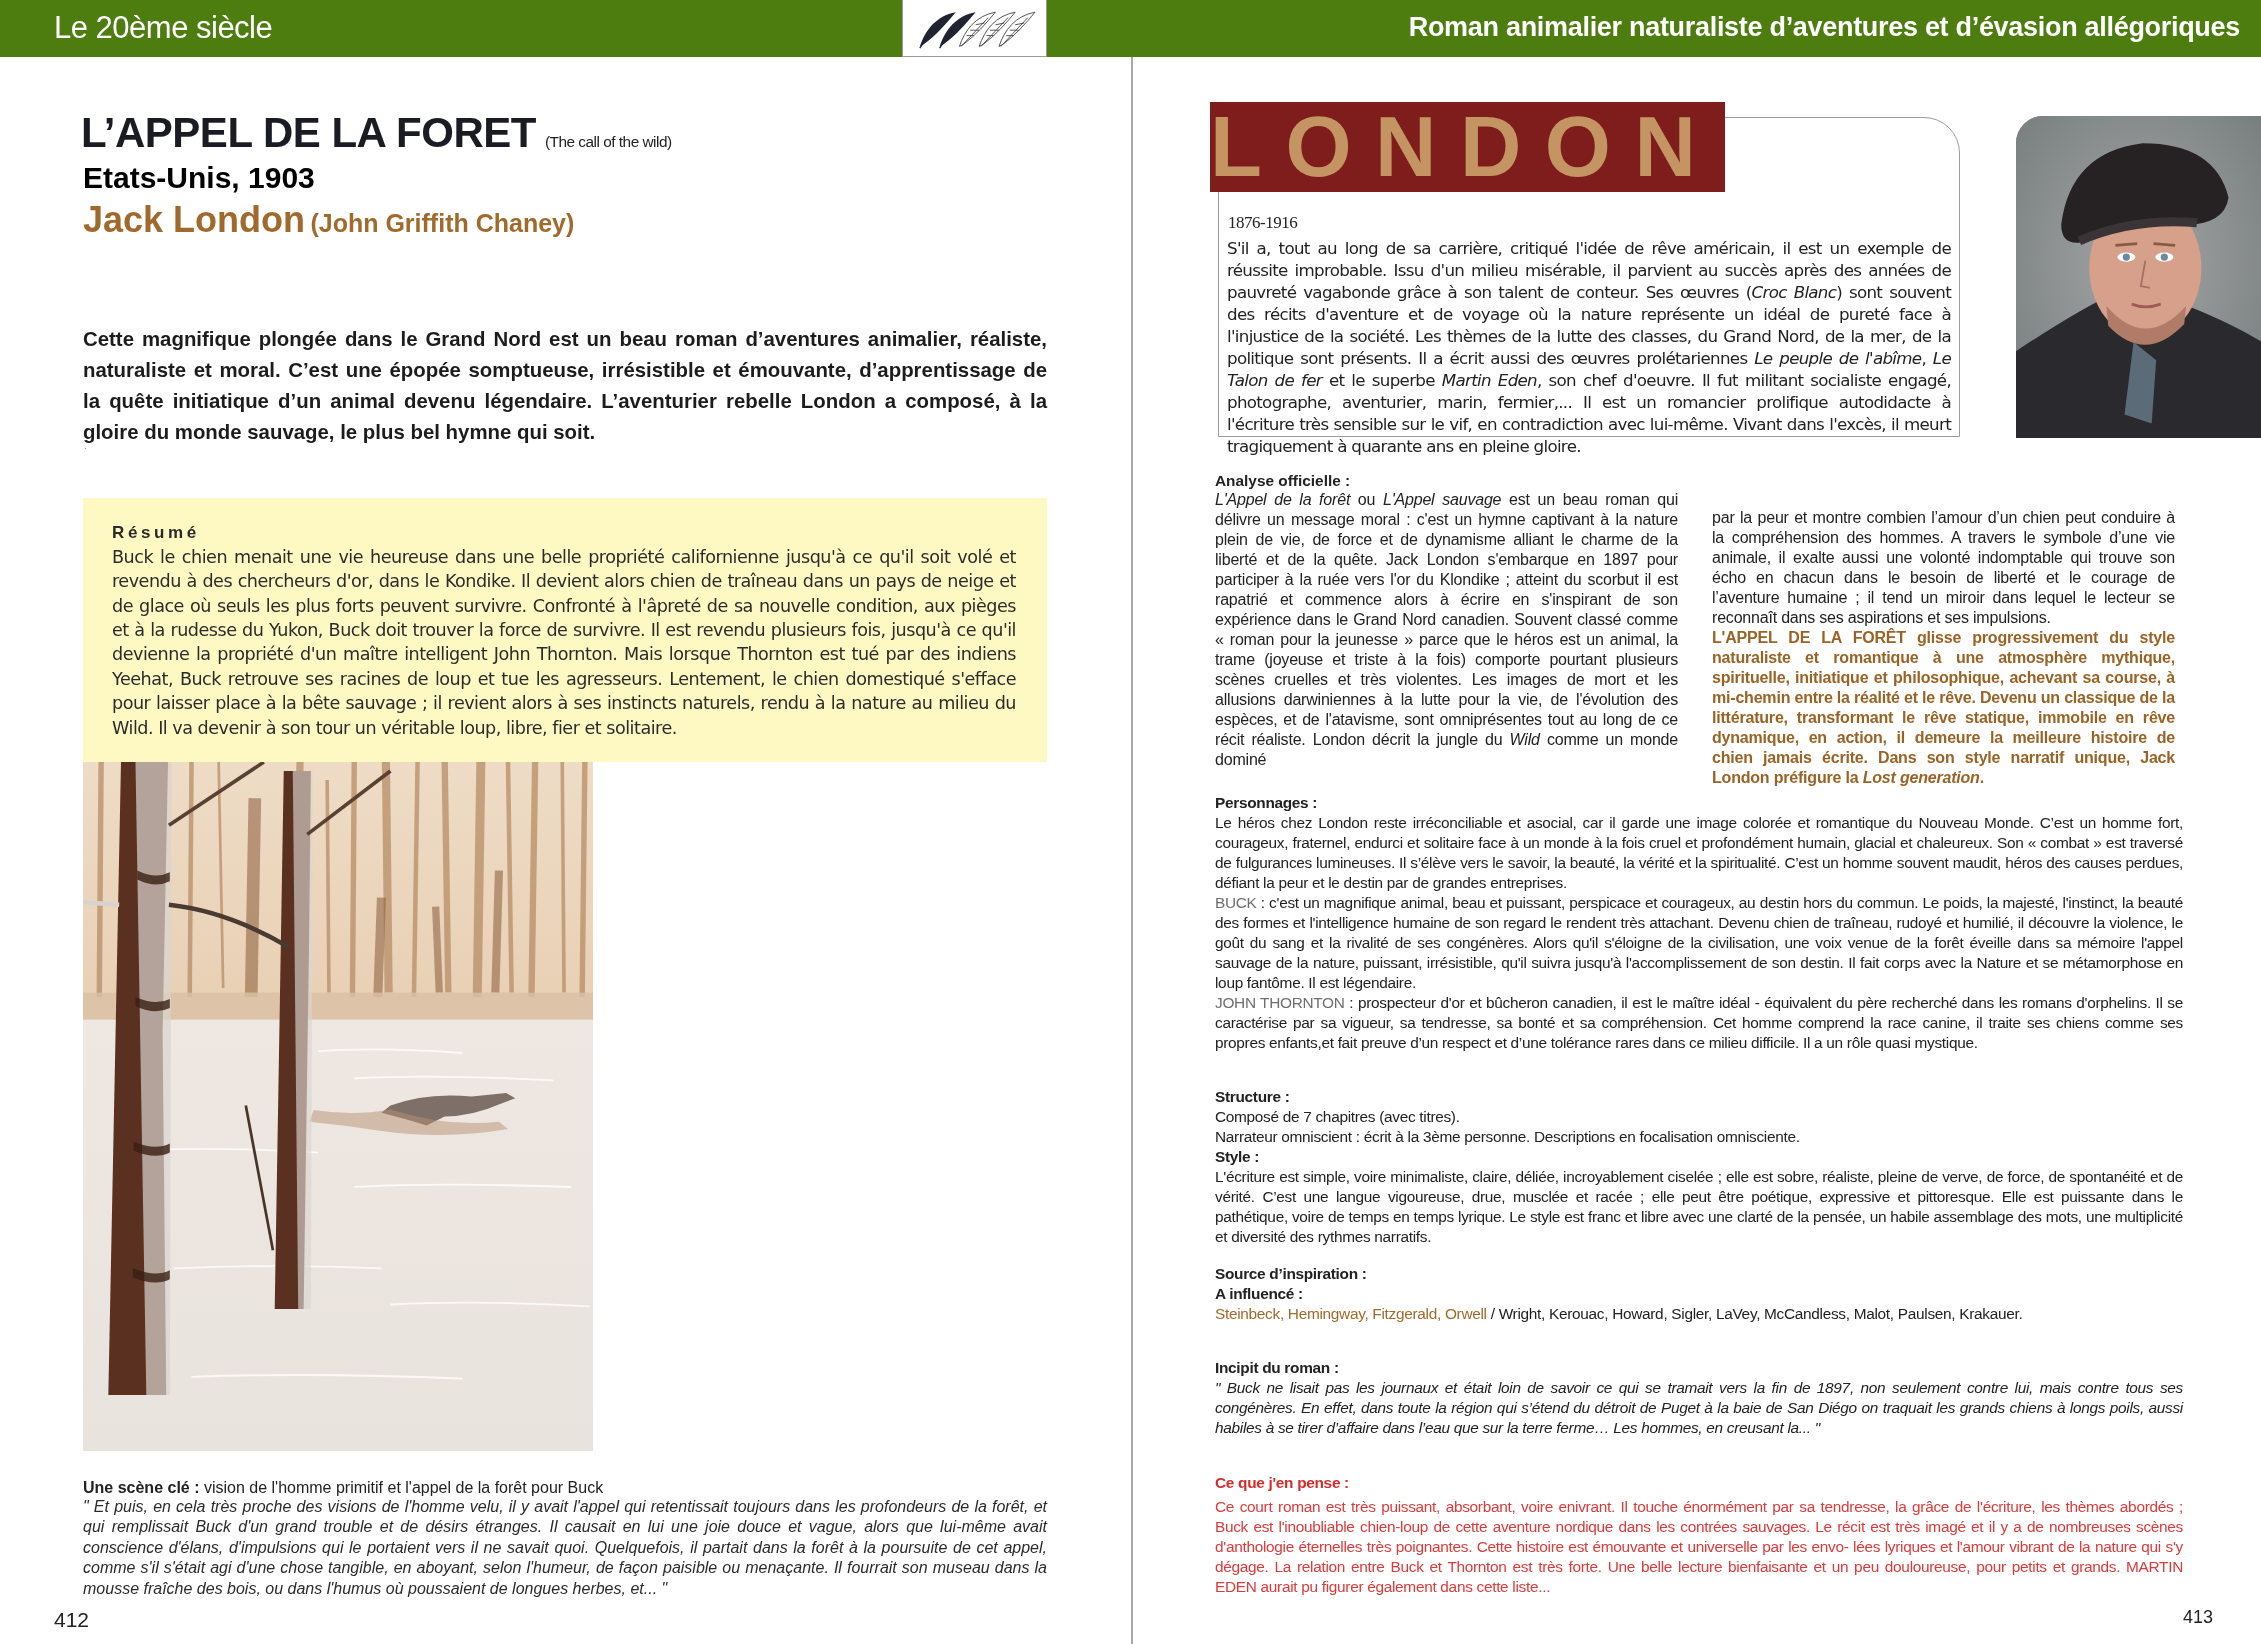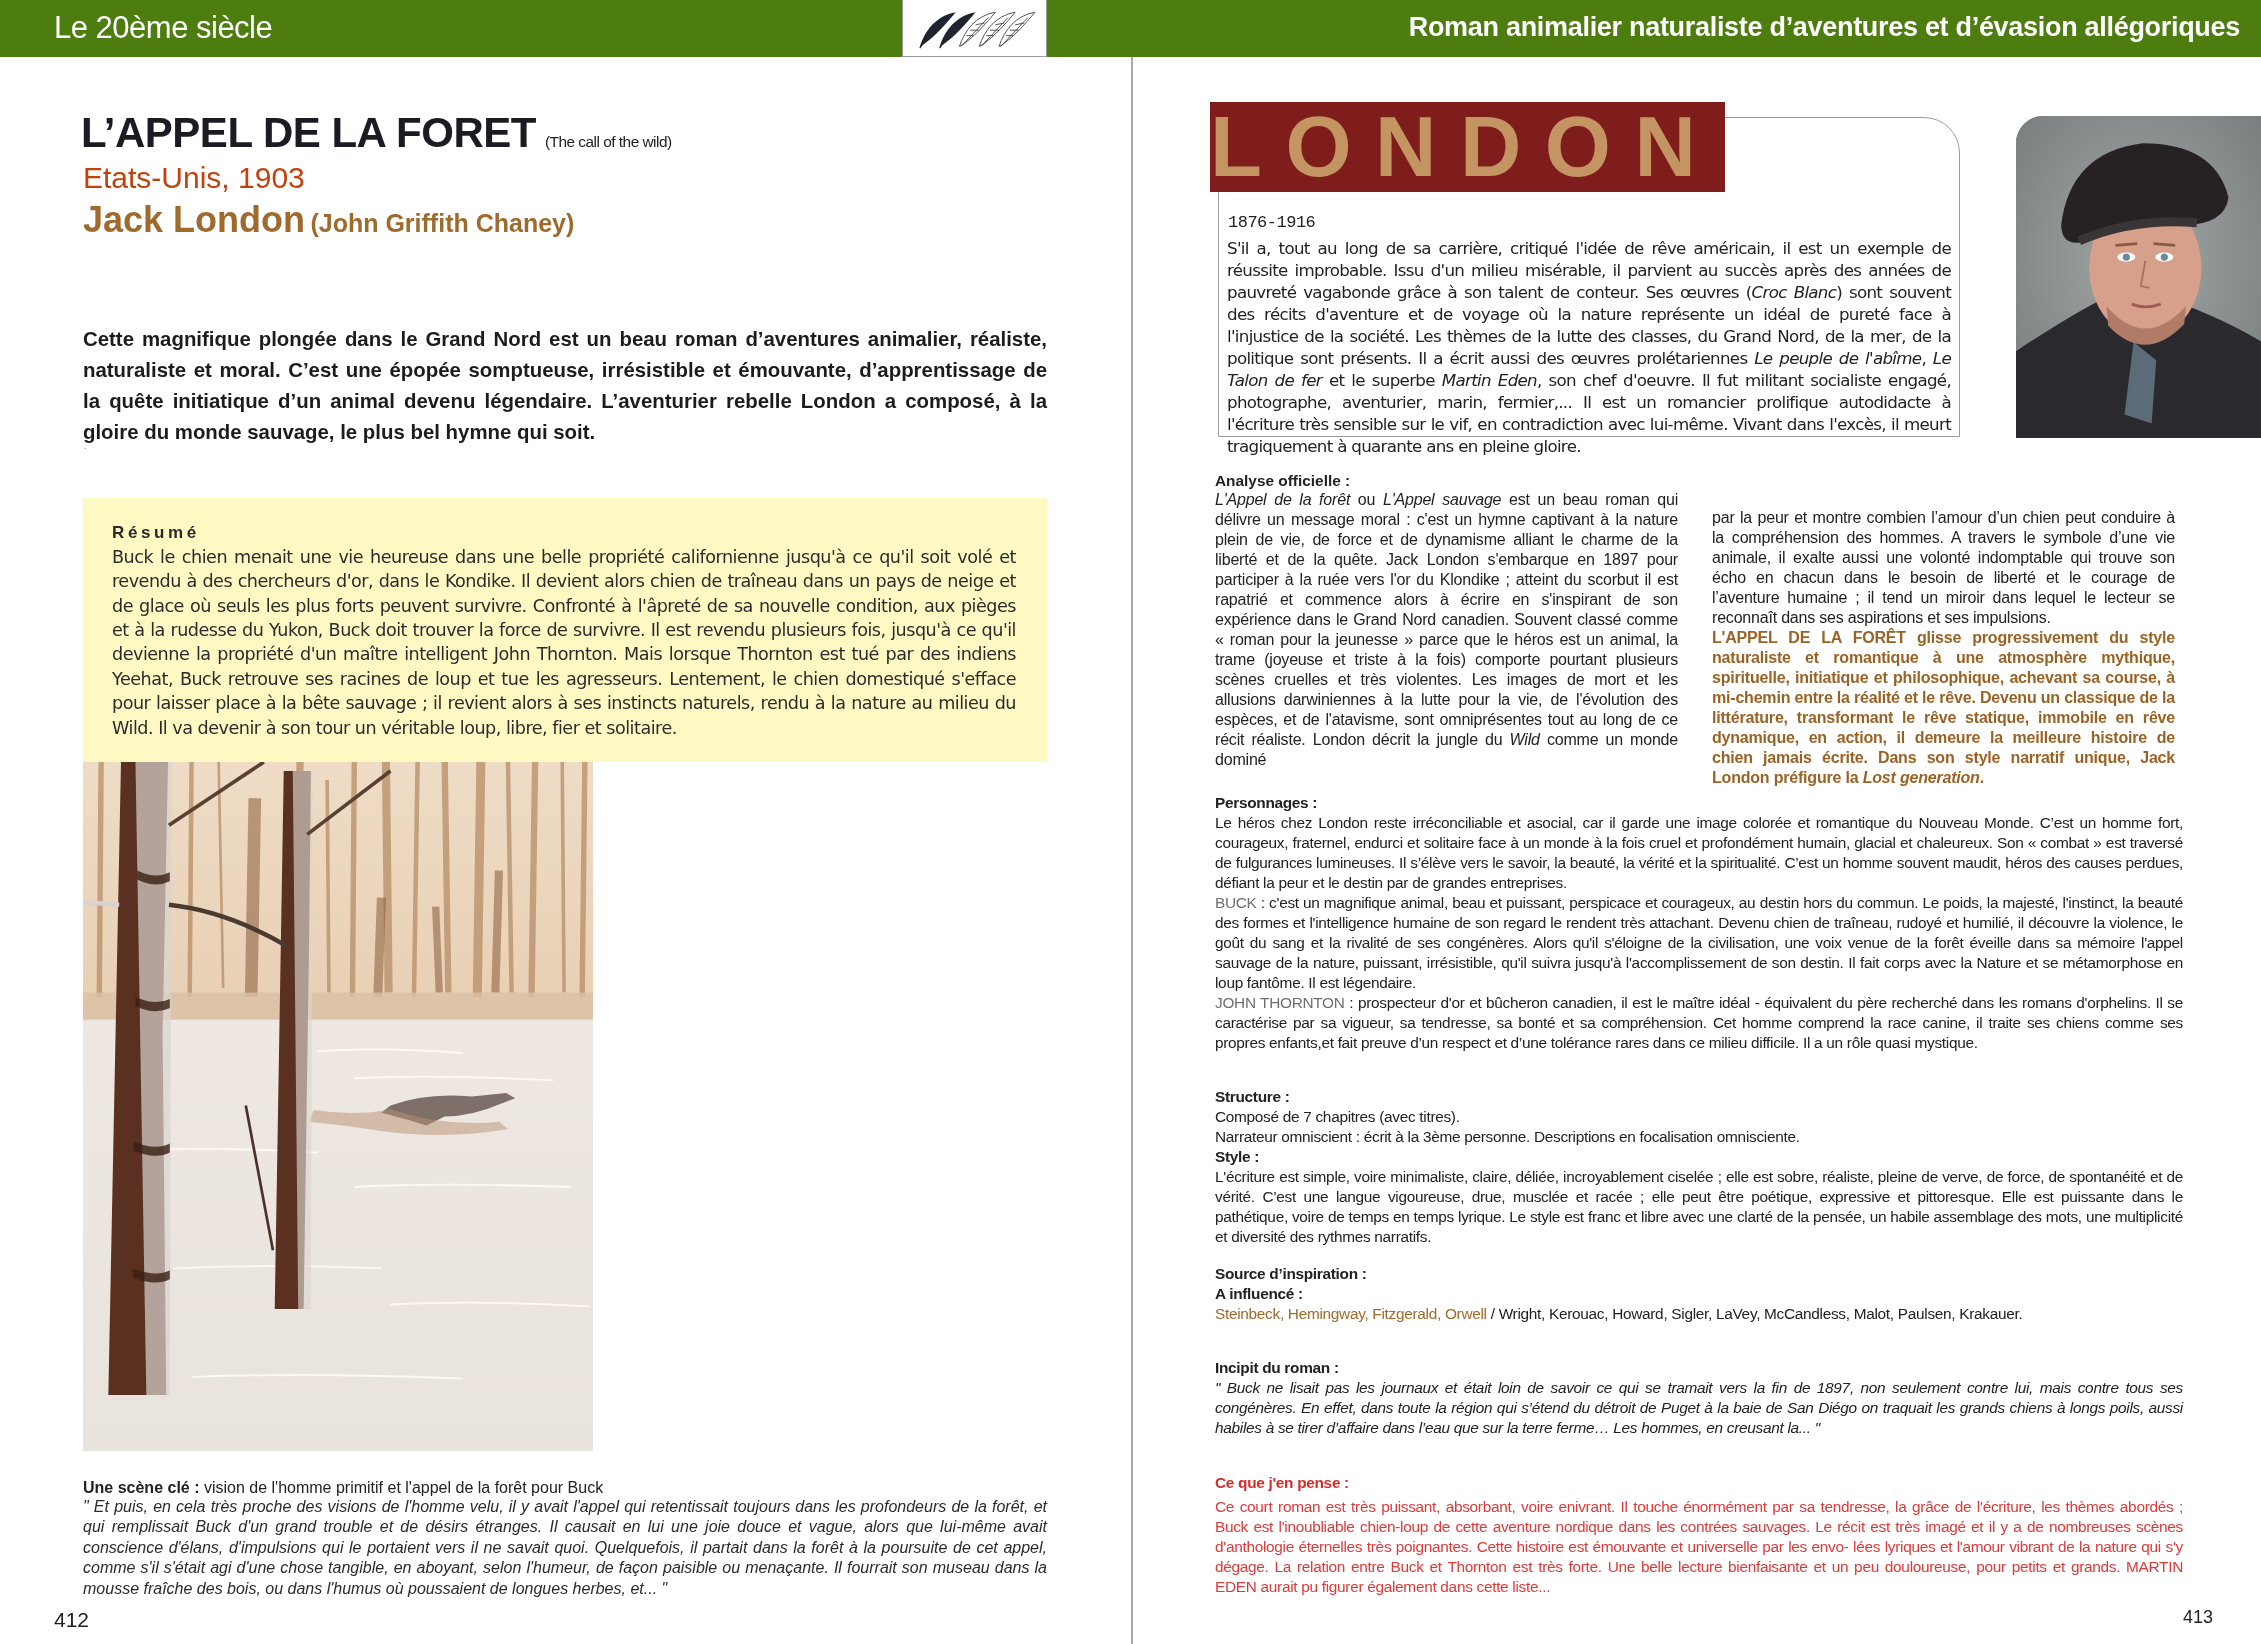--- a/index.html
+++ b/index.html
@@ -11,21 +11,21 @@
   .band-left-title { position: absolute; left: 54px; top: 10px; font-size: 31px; color: #ffffff; font-family: "Liberation Sans", sans-serif; letter-spacing: -0.5px; }
   .band-right-title { position: absolute; right: 22px; top: 11.8px; font-size: 27px; font-weight: bold; color: #ffffff; letter-spacing: -0.3px; }
   .feather-box { position: absolute; left: 902px; top: 0; width: 145px; height: 57px; background: #ffffff; border: 0.9px solid #9a9a9a; border-top: none; }
   .feather-box svg { position: absolute; left: 12.7px; top: 5.4px; }
 
   .spine { position: absolute; left: 1131px; top: 57px; width: 1.8px; height: 1588px; background: #a9a9a9; }
 
   
   .book-title { position: absolute; left: 81px; top: 109px; font-size: 42px; font-weight: bold; color: #1b1b24; letter-spacing: -0.5px; }
   .book-title-en { font-size: 15.4px; font-weight: normal; color: #222; margin-left: 9px; }
-  .origin { position: absolute; left: 83px; top: 161px; font-size: 30px; color: #c2410c; }
+  .origin { position: absolute; left: 83px; top: 161px; font-size: 30px; color: #000000; font-weight: bold; }
   .author { position: absolute; left: 83px; top: 199px; font-size: 36px; font-weight: bold; color: #a06a2c; }
   .author-real { font-size: 25px; margin-left: 5.4px; }
 
   .intro { position: absolute; left: 83px; top: 324px; width: 964px; font-size: 20.4px; font-weight: bold; line-height: 31px; text-align: justify; color: #1c1c1c; }
   .intro-dot { position: absolute; left: 84px; top: 441px; font-size: 9px; color: #777; }
 
   .resume { position: absolute; left: 83px; top: 498px; width: 964px; height: 264px; background: #fef9c3; padding: 25px 31px 0 29px; }
   .resume-title { font-size: 17px; font-weight: bold; letter-spacing: 3.6px; color: #2a2a2a; margin-bottom: 1.8px; }
   .resume-text { font-size: 17.6px; line-height: 24.4px; text-align: justify; color: #2b2b2b; font-family: "DejaVu Sans", sans-serif; letter-spacing: -0.5px; }
 
@@ -35,21 +35,21 @@
   .scene-head { font-size: 16px; color: #222; }
   .scene-head b { font-weight: bold; }
   .scene-quote { font-size: 16px; line-height: 20.4px; font-style: italic; text-align: justify; color: #2b2b2b; }
 
   .page-num-left { position: absolute; left: 54px; top: 1608px; font-size: 21px; color: #222; }
   .page-num-right { position: absolute; left: 2183px; top: 1607px; font-size: 18px; color: #222; }
 
   
   .bio-box { position: absolute; left: 1218px; top: 117px; width: 742px; height: 320px; border: 1.8px solid #9c9c9c; border-top-right-radius: 36px; }
   .bio-name { position: absolute; left: 1210px; top: 102px; font-size: 85px; font-weight: bold; color: #c49463; letter-spacing: 23.5px; background: #7f1d1d; padding-right: 5.4px; line-height: 90px; }
-  .bio-years { position: absolute; left: 1228px; top: 213px; font-size: 17px; color: #222; font-family: Liberation Mono, monospace; letter-spacing: -0.5px; text-align: center; }
+  .bio-years { position: absolute; left: 1228px; top: 213px; font-size: 17px; color: #222; font-family: Liberation Serif, serif; letter-spacing: -0.5px; text-align: center; }
   .bio-text { position: absolute; left: 1227px; top: 237px; width: 724px; font-size: 16.7px; line-height: 22px; text-align: justify; color: #222; font-family: "DejaVu Sans", sans-serif; letter-spacing: -0.7px; }
   .bio-text i { font-style: italic; }
 
   .portrait { position: absolute; left: 2016px; top: 116px; width: 246px; height: 322px; border-top-left-radius: 27px; overflow: hidden; background: #8a8f90; }
 
   .sec-head { font-size: 15.4px; font-weight: bold; color: #222; }
   .analyse { position: absolute; left: 1215px; top: 472px; width: 961px; }
   .analyse-cols { display: flex; gap: 34px; }
   .analyse-col { width: 463px; font-size: 16px; line-height: 20px; text-align: justify; color: #222; letter-spacing: -0.2px; }
   .analyse-col.second { margin-top: 18px; }

